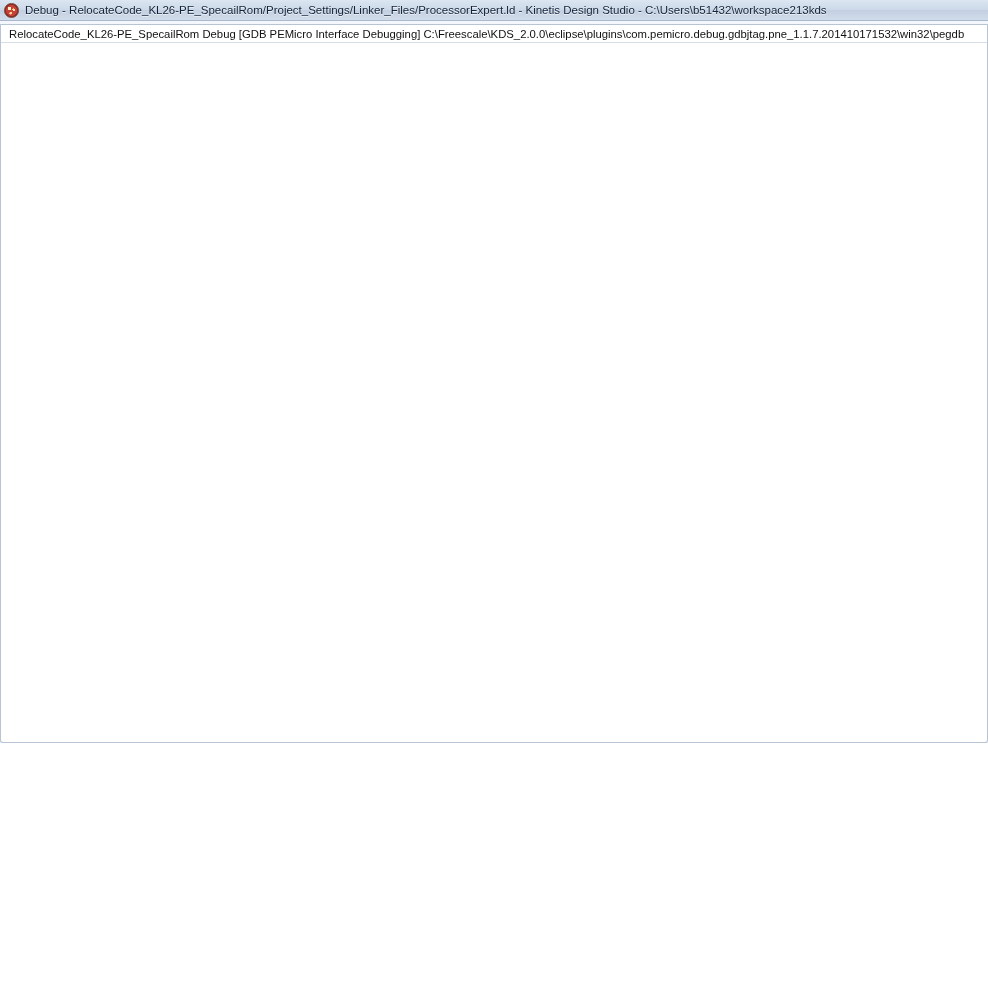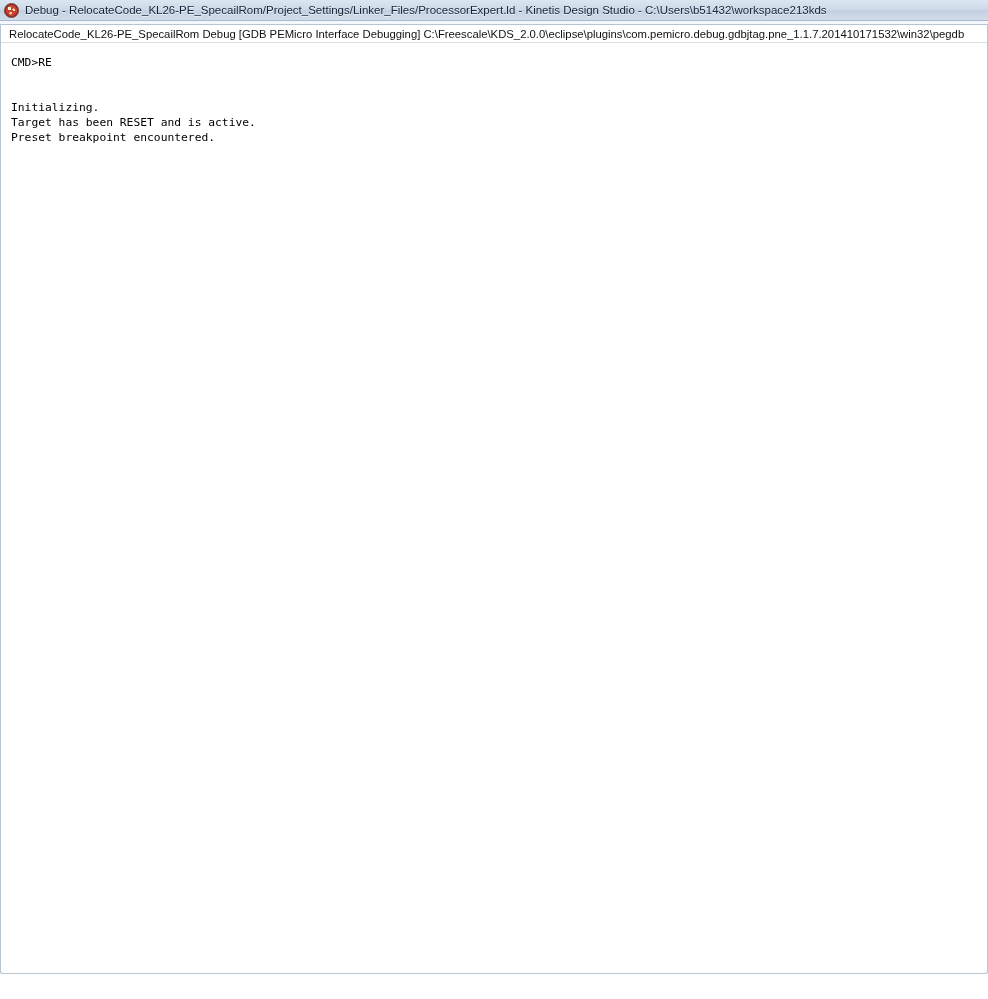--- a/index.html
+++ b/index.html
@@ -5,21 +5,21 @@
   * { box-sizing: border-box; }
   html, body {
     margin: 0; padding: 0;
     width: 988px; height: 999px;
     overflow: hidden;
     font-family: "Liberation Sans", sans-serif;
     background: #ffffff;
   }
   #app {
     position: relative;
-    width: 988px; height: 974px;
+    width: 988px; height: 743px;
     background: linear-gradient(180deg,#eaf0f7 0%, #e4ebf4 100%);
   }
 
   
   .titlebar {
     position: absolute; left:0; top:0; width:988px; height:21px;
     background: linear-gradient(180deg, #dbe6f2 0%, #cdd9e8 48%, #c3d0e1 52%, #d2dcea 100%);
     border-bottom: 1px solid #a9b8cc;
     display: flex; align-items: center;
     padding-left: 4px;
@@ -699,22 +699,16 @@
             <svg width="13" height="13" viewBox="0 0 13 13">
               <rect x="3.5" y="1.5" width="6" height="10" rx="1.2" fill="#dfe8f1" stroke="#6b7b8c" stroke-width=".9"></rect>
               <rect x="5" y="3" width="3" height="7" fill="#b9c6d4"></rect>
             </svg>
           </span>
           <span>Memory</span>
         </div>
       </div>
     <div class="con-body">
       <div class="con-header">RelocateCode_KL26-PE_SpecailRom Debug [GDB PEMicro Interface Debugging] C:\Freescale\KDS_2.0.0\eclipse\plugins\com.pemicro.debug.gdbjtag.pne_1.1.7.201410171532\win32\pegdb</div>
-      <div class="con-text">CMD&gt;RE
-
-
-Initializing.
-Target has been RESET and is active.
-Preset breakpoint encountered.</div>
     </div>
   </div>
 
 </div>
 
 </body></html>

